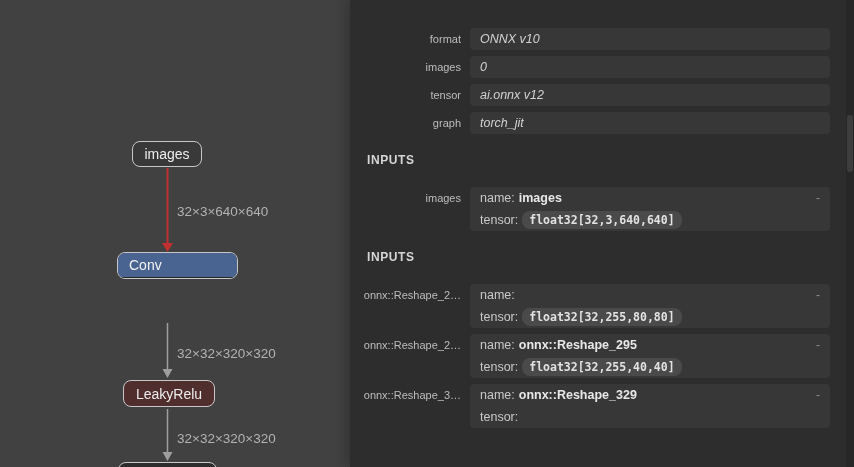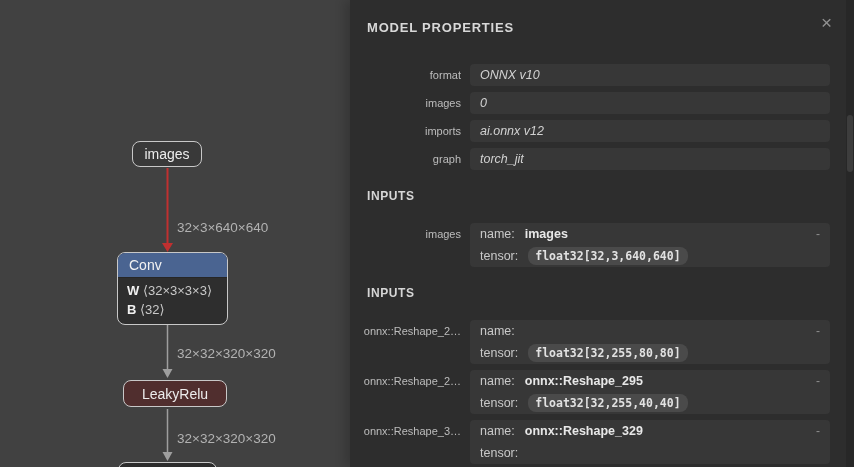--- a/index.html
+++ b/index.html
@@ -32,33 +32,33 @@
     border-radius: 8px;
     font-size: 14px;
     color: #ececec;
     overflow: hidden;
   }
   .node-input {
     left: 132px; top: 141px; width: 70px; height: 26px;
     background: var(--input-node-bg, #393939);
     display: flex; align-items: center; justify-content: center;
   }
-  .node-conv { left: 117px; top: 252px; width: 111px; background: #2e2e2e; }
+  .node-conv { left: 117px; top: 252px; width: 121px; background: #2e2e2e; }
   .node-conv .node-header {
     background: var(--conv-header, #4a6491);
     height: 25px; line-height: 25px;
     padding: 0 11px;
     border-bottom: 1px solid #262626;
     color: #f2f2f2;
   }
   .node-conv .node-body { padding: 3px 9px 5px 9px; }
   .node-conv .param { font-size: 13px; line-height: 19px; color: #c9c9c9; white-space: nowrap; }
   .node-conv .param b { color: #f0f0f0; font-weight: bold; }
   .node-act {
-    left: 123px; top: 380px; width: 104px; height: 27px;
+    left: 123px; top: 380px; width: 92px; height: 27px;
     background: var(--activation-bg, #502e2e);
     display: flex; align-items: center; justify-content: center;
   }
   .node-partial {
     position: absolute; left: 118px; top: 462px; width: 99px; height: 10px;
     background: #2c2c2c;
     border: 1.5px solid var(--node-border, #c8c8c8);
     border-radius: 8px 8px 0 0;
   }
 
@@ -102,21 +102,21 @@
   }
   .entries { margin-top: 19px; }
   .entry-row { display: flex; align-items: flex-start; margin: 0 24px 6px 0; }
   .entry-row .flabel { line-height: 22px; white-space: nowrap; overflow: hidden; }
   .entry { flex: 1; background: var(--box-bg, #373737); border-radius: 4px; }
   .entry-line {
     height: 22px; padding: 0 10px;
     display: flex; align-items: center;
     font-size: 12.5px; color: #c9c9c9; white-space: nowrap;
   }
-  .entry-line .key { margin-right: 10px; }
+  .entry-line .key { margin-right: 4px; }
   .entry-line b { color: #e8e8e8; font-weight: bold; }
   .expander { margin-left: auto; color: #8f8f8f; font-size: 12px; cursor: pointer; }
   .tensor-chip {
     font-family: "DejaVu Sans Mono", "Liberation Mono", monospace;
     font-weight: bold; font-size: 11.5px;
     background: var(--chip-bg, #4a4a4a); color: #e2e2e2;
     border-radius: 8px; padding: 2px 7px;
   }
 
   
@@ -135,60 +135,52 @@
 <div class="graph-area">
   <svg class="edges" viewBox="0 0 350 467">
     <line class="edge-line-red" x1="167.5" y1="168" x2="167.5" y2="244"></line>
     <polygon class="arrow-red" points="162,243 173,243 167.5,252"></polygon>
     <line class="edge-line-gray" x1="167.5" y1="323" x2="167.5" y2="370"></line>
     <polygon class="arrow-gray" points="162.5,369 172.5,369 167.5,378"></polygon>
     <line class="edge-line-gray" x1="167.5" y1="409" x2="167.5" y2="453"></line>
     <polygon class="arrow-gray" points="162.5,452 172.5,452 167.5,461"></polygon>
   </svg>
 
-  <div class="edge-label" style="left:177px; top:220px;">32×3×640×640</div>
+  <div class="edge-label" style="left:177px; top:204px;">32×3×640×640</div>
   <div class="edge-label" style="left:177px; top:346px;">32×32×320×320</div>
   <div class="edge-label" style="left:177px; top:431px;">32×32×320×320</div>
 
   <div class="node node-input">
     <span>images</span>
   </div>
 
   <div class="node node-conv">
     <div class="node-header">Conv</div>
-    <div class="node-body">
-      <div class="param"><b>W</b> <span>⟨32×3×3×3⟩</span></div>
-      <div class="param"><b>B</b> <span>⟨32⟩</span></div>
-    </div>
   </div>
 
   <div class="node node-act">
     <span>LeakyRelu</span>
   </div>
 
   <div class="node-partial"></div>
 </div>
 
 <aside class="panel">
-  <div class="panel-header">
-    <span class="panel-title">MODEL PROPERTIES</span>
-    <span class="close">×</span>
-  </div>
 
   <div class="fields">
     <div class="field-row">
       <span class="flabel">format</span>
       <div class="fvalue">ONNX v10</div>
     </div>
     <div class="field-row">
       <span class="flabel">images</span>
       <div class="fvalue">0</div>
     </div>
     <div class="field-row">
-      <span class="flabel">imports</span>
+      <span class="flabel">tensor</span>
       <div class="fvalue">ai.onnx v12</div>
     </div>
     <div class="field-row">
       <span class="flabel">graph</span>
       <div class="fvalue">torch_jit</div>
     </div>
   </div>
 
   <div class="section-heading">INPUTS</div>
   <div class="entries">

